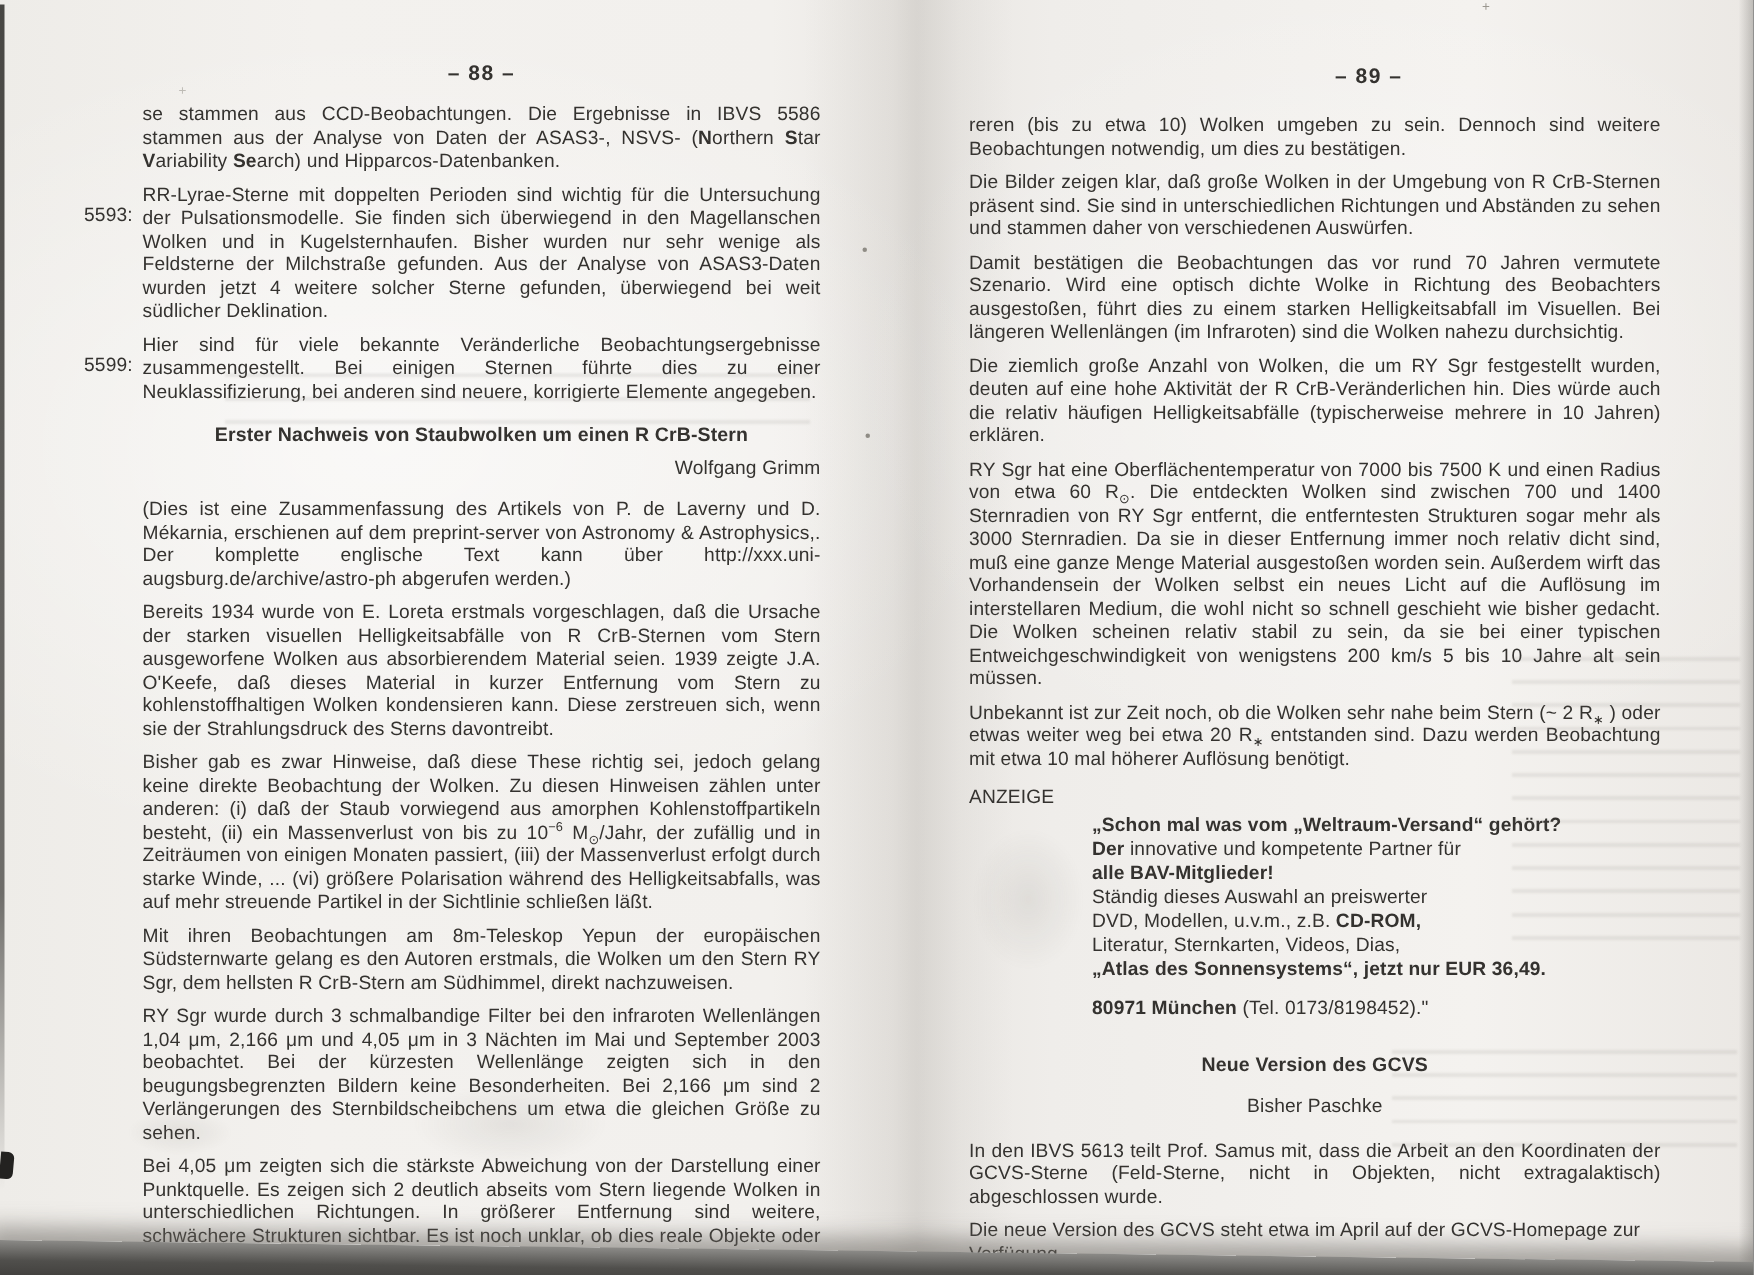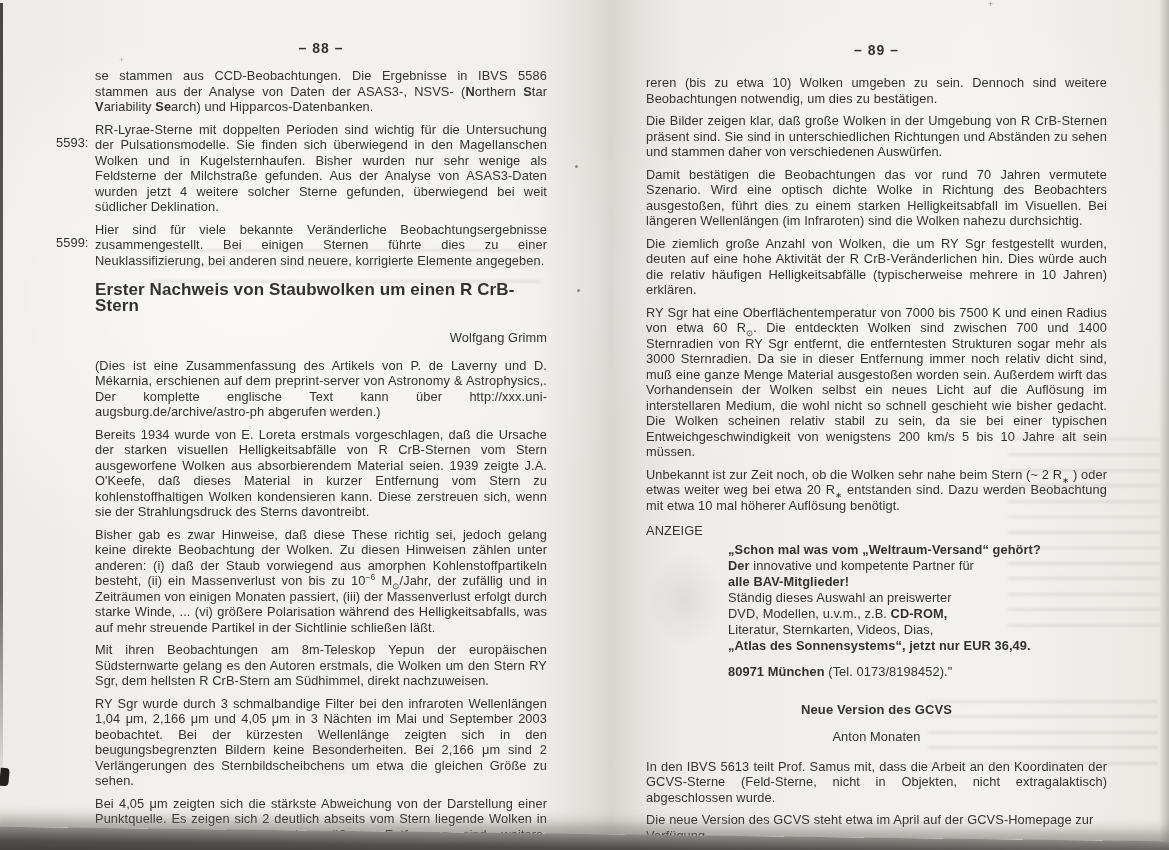--- a/index.html
+++ b/index.html
@@ -35,21 +35,21 @@
     background:repeating-linear-gradient(180deg,rgba(120,116,108,0.12) 0 2.5px,rgba(120,116,108,0) 2.5px 15.5px);}
   .ghost.blob{background:radial-gradient(ellipse at 50% 50%, rgba(120,116,108,0.12), rgba(120,116,108,0) 70%);}
 
   
   .bodytext{font-size:12.8px;line-height:15.5px;letter-spacing:0.1px;}
   .para{margin:0 0 7px 0;text-align:justify;}
   .para.last{margin-bottom:0;}
   .pageno{position:absolute;text-align:center;font-weight:bold;font-size:14px;letter-spacing:1px;}
   .hang{position:relative;margin:0 0 7px 0;text-align:justify;}
   .hang .hang-label{position:absolute;left:-39px;top:0;margin-top:13px;}
-  .article-title{font-weight:bold;font-size:17px;margin:14px 0 17px 0;}
+  .article-title{font-weight:bold;text-align:center;font-size:13px;margin:14px 0 6px 0;}
   .article-author{text-align:right;margin:0 0 12px 0;}
   sup{font-size:8.5px;line-height:0;}
   sub{font-size:8.5px;line-height:0;}
   
   .col-left{position:absolute;left:95px;top:68px;width:452px;}
   .col-right{position:absolute;left:646px;top:75px;width:461px;}
   
   .anzeige-label{margin:10px 0 3px 0;text-align:left;}
   .ad-block{margin-left:82px;line-height:16px;}
   .ad-line{white-space:nowrap;text-align:left;}
@@ -83,21 +83,21 @@
     <div class="article-author">Wolfgang Grimm</div>
 
     <div class="para">(Dies ist eine Zusammenfassung des Artikels von P. de Laverny und D. Mékarnia, erschienen auf dem preprint-server von Astronomy &amp; Astrophysics,. Der komplette englische Text kann über http://xxx.uni-augsburg.de/archive/astro-ph abgerufen werden.)</div>
     <div class="para">Bereits 1934 wurde von E. Loreta erstmals vorgeschlagen, daß die Ursache der starken visuellen Helligkeitsabfälle von R CrB-Sternen vom Stern ausgeworfene Wolken aus absorbierendem Material seien. 1939 zeigte J.A. O'Keefe, daß dieses Material in kurzer Entfernung vom Stern zu kohlenstoffhaltigen Wolken kondensieren kann. Diese zerstreuen sich, wenn sie der Strahlungsdruck des Sterns davontreibt.</div>
     <div class="para">Bisher gab es zwar Hinweise, daß diese These richtig sei, jedoch gelang keine direkte Beobachtung der Wolken. Zu diesen Hinweisen zählen unter anderen: (i) daß der Staub vorwiegend aus amorphen Kohlenstoffpartikeln besteht, (ii) ein Massenverlust von bis zu 10<sup>−6</sup> M<sub>⊙</sub>/Jahr, der zufällig und in Zeiträumen von einigen Monaten passiert, (iii) der Massenverlust erfolgt durch starke Winde, ... (vi) größere Polarisation während des Helligkeitsabfalls, was auf mehr streuende Partikel in der Sichtlinie schließen läßt.</div>
     <div class="para">Mit ihren Beobachtungen am 8m-Teleskop Yepun der europäischen Südsternwarte gelang es den Autoren erstmals, die Wolken um den Stern RY Sgr, dem hellsten R CrB-Stern am Südhimmel, direkt nachzuweisen.</div>
     <div class="para">RY Sgr wurde durch 3 schmalbandige Filter bei den infraroten Wellenlängen 1,04 μm, 2,166 μm und 4,05 μm in 3 Nächten im Mai und September 2003 beobachtet. Bei der kürzesten Wellenlänge zeigten sich in den beugungsbegrenzten Bildern keine Besonderheiten. Bei 2,166 μm sind 2 Verlängerungen des Sternbildscheibchens um etwa die gleichen Größe zu sehen.</div>
     <div class="para last">Bei 4,05 μm zeigten sich die stärkste Abweichung von der Darstellung einer Punktquelle. Es zeigen sich 2 deutlich abseits vom Stern liegende Wolken in unterschiedlichen Richtungen. In größerer Entfernung sind weitere, schwächere Strukturen sichtbar. Es ist noch unklar, ob dies reale Objekte oder Überbleibsel der Bildaufnahme sind. Sie erfordern weitere Beobachtungen. Daher scheint RY Sgr jederzeit von meh-</div>
   </div>
 
-  <div class="pageno" style="top:42px;left:646px;width:461px;">– 89 –</div>
+  <div class="pageno" style="top:42px;left:682px;width:461px;">– 89 –</div>
 
   <div class="col-right bodytext">
 
     <div class="para">reren (bis zu etwa 10) Wolken umgeben zu sein. Dennoch sind weitere Beobachtungen notwendig, um dies zu bestätigen.</div>
     <div class="para">Die Bilder zeigen klar, daß große Wolken in der Umgebung von R CrB-Sternen präsent sind. Sie sind in unterschiedlichen Richtungen und Abständen zu sehen und stammen daher von verschiedenen Auswürfen.</div>
     <div class="para">Damit bestätigen die Beobachtungen das vor rund 70 Jahren vermutete Szenario. Wird eine optisch dichte Wolke in Richtung des Beobachters ausgestoßen, führt dies zu einem starken Helligkeitsabfall im Visuellen. Bei längeren Wellenlängen (im Infraroten) sind die Wolken nahezu durchsichtig.</div>
     <div class="para">Die ziemlich große Anzahl von Wolken, die um RY Sgr festgestellt wurden, deuten auf eine hohe Aktivität der R CrB-Veränderlichen hin. Dies würde auch die relativ häufigen Helligkeitsabfälle (typischerweise mehrere in 10 Jahren) erklären.</div>
     <div class="para">RY Sgr hat eine Oberflächentemperatur von 7000 bis 7500 K und einen Radius von etwa 60 R<sub>⊙</sub>. Die entdeckten Wolken sind zwischen 700 und 1400 Sternradien von RY Sgr entfernt, die entferntesten Strukturen sogar mehr als 3000 Sternradien. Da sie in dieser Entfernung immer noch relativ dicht sind, muß eine ganze Menge Material ausgestoßen worden sein. Außerdem wirft das Vorhandensein der Wolken selbst ein neues Licht auf die Auflösung im interstellaren Medium, die wohl nicht so schnell geschieht wie bisher gedacht. Die Wolken scheinen relativ stabil zu sein, da sie bei einer typischen Entweichgeschwindigkeit von wenigstens 200 km/s 5 bis 10 Jahre alt sein müssen.</div>
     <div class="para">Unbekannt ist zur Zeit noch, ob die Wolken sehr nahe beim Stern (~ 2 R<sub>∗</sub> ) oder etwas weiter weg bei etwa 20 R<sub>∗</sub> entstanden sind. Dazu werden Beobachtung mit etwa 10 mal höherer Auflösung benötigt.</div>
 
@@ -109,21 +109,21 @@
       <div class="ad-line"><b>alle BAV-Mitglieder!</b></div>
       <div class="ad-line">Ständig dieses Auswahl an preiswerter</div>
       <div class="ad-line">DVD, Modellen, u.v.m., z.B. <b>CD-ROM,</b></div>
       <div class="ad-line">Literatur, Sternkarten, Videos, Dias,</div>
       <div class="ad-line"><b>„Atlas des Sonnensystems“, jetzt nur EUR 36,49.</b></div>
       <div class="ad-gap"></div>
       <div class="ad-line"><b>80971 München</b> (Tel. 0173/8198452)."</div>
     </div>
 
     <div class="gcvs-title">Neue Version des GCVS</div>
-    <div class="gcvs-author">Anton Monaten</div>
+    <div class="gcvs-author">Bisher Paschke</div>
 
     <div class="para">In den IBVS 5613 teilt Prof. Samus mit, dass die Arbeit an den Koordinaten der GCVS-Sterne (Feld-Sterne, nicht in Objekten, nicht extragalaktisch) abgeschlossen wurde.</div>
     <div class="para ragged last">Die neue Version des GCVS steht etwa im April auf der GCVS-Homepage zur<br>Verfügung.</div>
   </div>
 
   <div class="spine-shadow"></div>
   <div class="right-edge-shadow"></div>
   <div class="left-edge-line"></div>
   <div class="left-notch"></div>
   <div class="bottom-band"></div>

